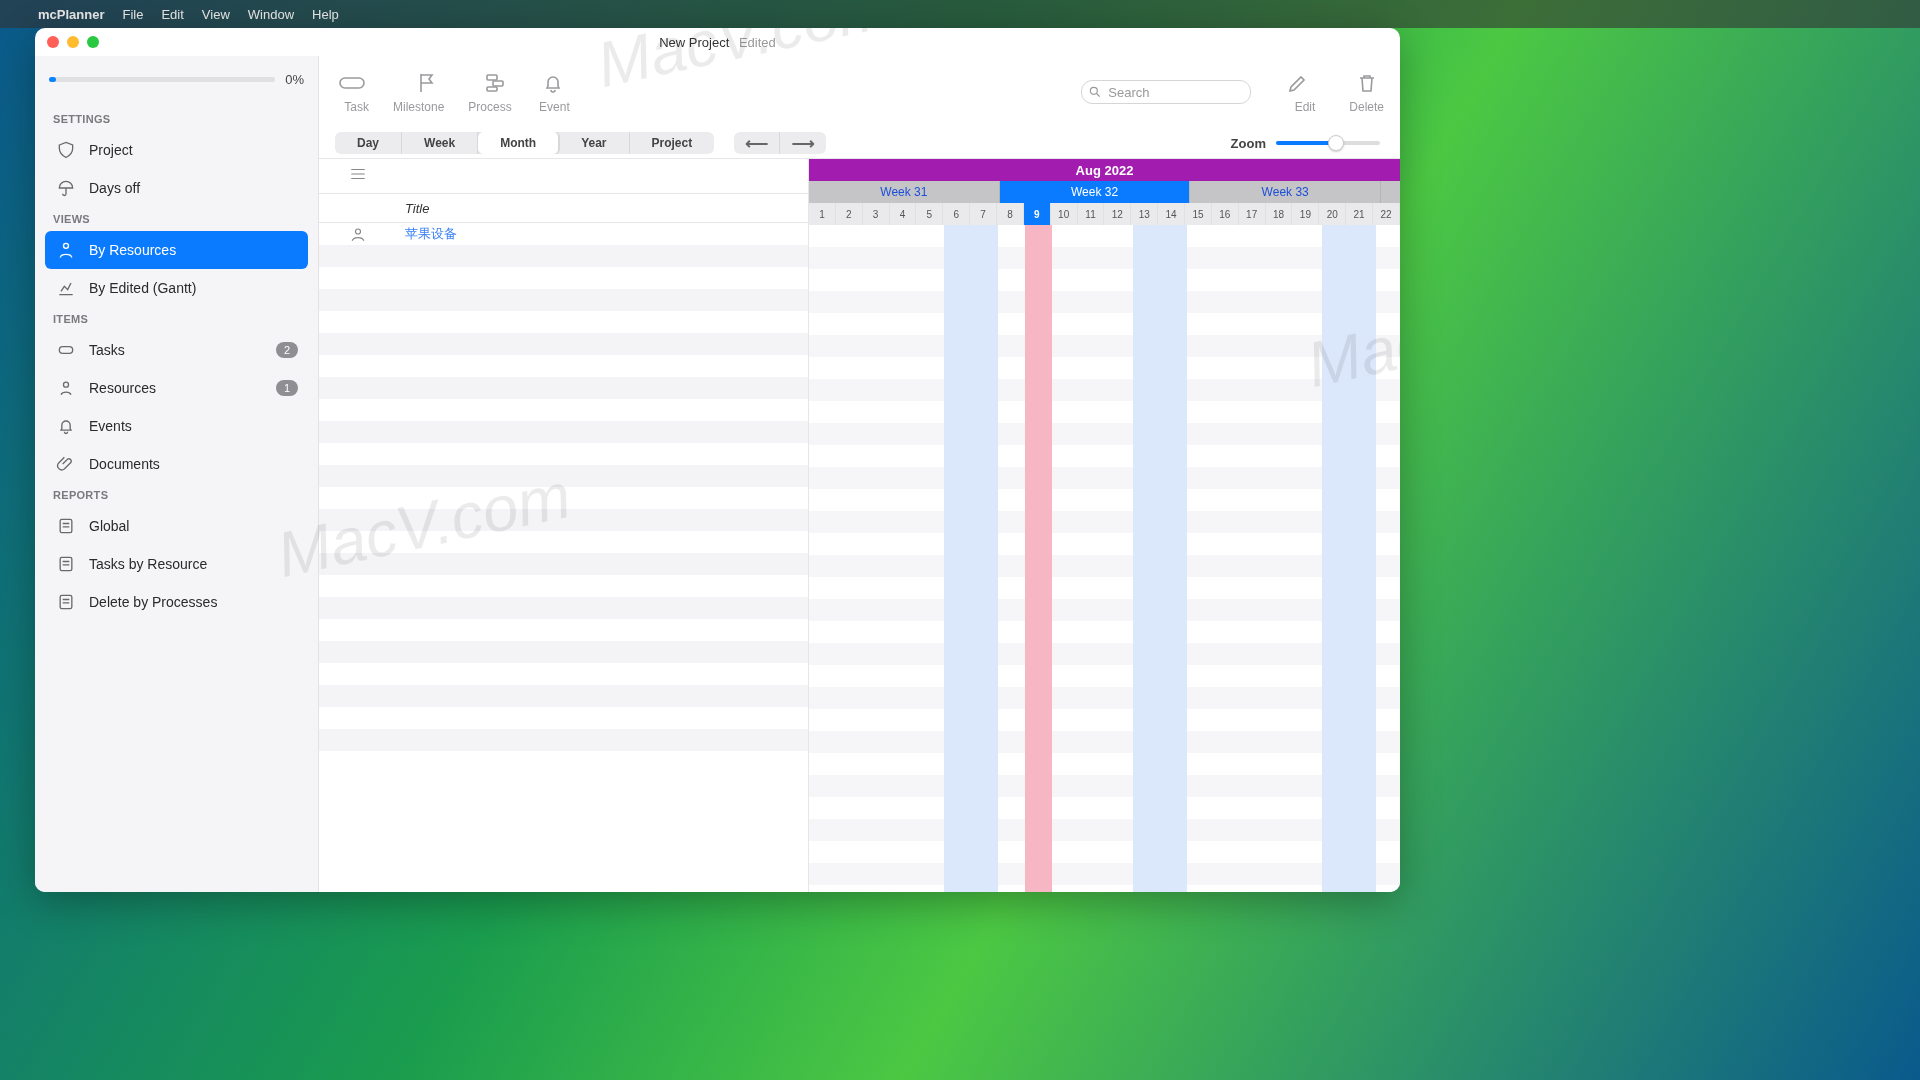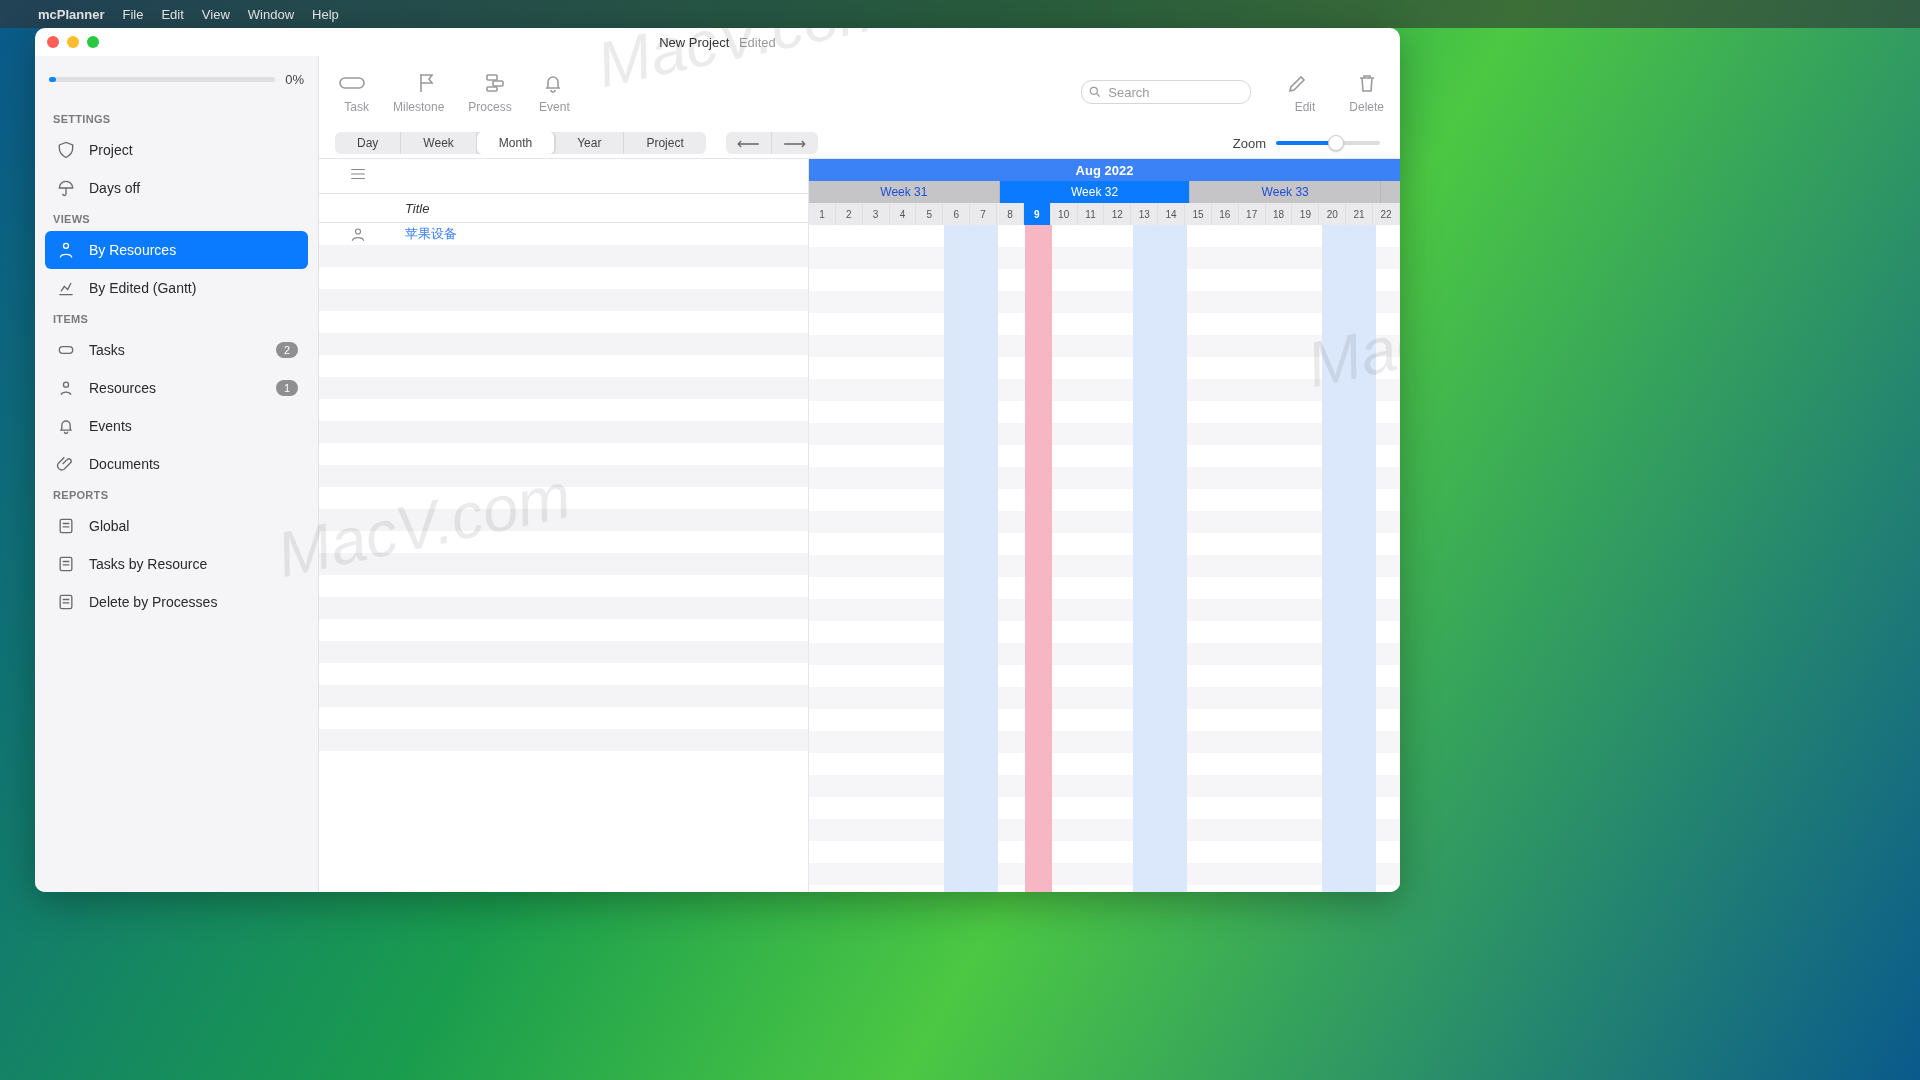--- a/index.html
+++ b/index.html
@@ -45,21 +45,21 @@
 .tool-group { display: flex; gap: 24px; }
 .tool-btn { display: flex; flex-direction: column; align-items: flex-end; gap: 4px; color: #9a9a9e; cursor: default; }
 .tool-btn .ticon { width: 34px; height: 26px; display: flex; align-items: center; justify-content: center; }
 .tool-btn .ticon svg { width: 30px; height: 24px; stroke: #9a9a9e; fill: none; stroke-width: 1.6; }
 .tool-btn .tlabel { font-size: 12px; color: #9a9a9e; }
 .toolbar .spacer { flex: 1; }
 .search-wrap { width: 170px; height: 24px; border: 1px solid #d6d6d8; border-radius: 11px; display: flex; align-items: center; padding: 0 6px; gap: 6px; color: #999; font-size: 13px; }
 .search-wrap .sglass { width: 14px; height: 14px; }
 .right-tools { display: flex; gap: 34px; margin-left: 20px; }
 
-.controls-row { height: 30px; display: flex; align-items: center; padding: 0 16px; gap: 20px; }
+.controls-row { height: 30px; display: flex; align-items: center; padding: 0 16px; gap: 20px; font-weight: bold; }
 .seg { display: flex; background: #ececee; border-radius: 6px; overflow: hidden; height: 22px; }
 .seg .seg-btn { padding: 0 22px; font-size: 12px; color: #444; display: flex; align-items: center; border-right: 1px solid #d8d8da; cursor: default; }
 .seg .seg-btn:last-child { border-right: none; }
 .seg .seg-btn.active { background: #fff; border-radius: 5px; box-shadow: 0 0 0 1px #d8d8da; }
 .nav-arrows { display: flex; background: #ececee; border-radius: 6px; height: 22px; }
 .nav-arrows .arr { width: 46px; display: flex; align-items: center; justify-content: center; color: #666; border-right: 1px solid #d8d8da; cursor: default; }
 .nav-arrows .arr:last-child { border-right: none; }
 .zoom-wrap { display: flex; align-items: center; gap: 10px; font-size: 13px; color: #444; margin-left: auto; padding-right: 4px; }
 .zoom-track { width: 104px; height: 4px; background: #ddd; border-radius: 2px; position: relative; }
 .zoom-fill { position: absolute; left: 0; top: 0; bottom: 0; width: 58%; background: #0a7aff; border-radius: 2px; }
@@ -73,21 +73,21 @@
 .list-header .col0 { width: 78px; }
 .list-header .col1 { flex: 1; padding-left: 8px; font-style: italic; }
 .list-rows { flex: 1; overflow: hidden; }
 .list-row { height: 22px; display: flex; align-items: center; font-size: 13px; color: #3b82f6; }
 .list-row.alt { background: #f4f4f6; }
 .list-row .col0 { width: 78px; display: flex; align-items: center; justify-content: center; }
 .list-row .col0 svg { width: 20px; height: 16px; stroke: #888; fill: none; stroke-width: 1.4; }
 .list-row .col1 { flex: 1; padding-left: 8px; }
 
 .timeline { flex: 1; display: flex; flex-direction: column; min-width: 0; }
-.tl-month { height: 22px; background: #3b82f6; color: #fff; font-size: 13px; font-weight: 600; display: flex; align-items: center; justify-content: center; }
+.tl-month { height: 22px; background: #a21caf; color: #fff; font-size: 13px; font-weight: 600; display: flex; align-items: center; justify-content: center; }
 .tl-weeks { height: 22px; display: flex; background: #c5c5c8; }
 .tl-weeks .wk { flex: 1; border-right: 1px solid #b5b5b8; display: flex; align-items: center; justify-content: center; font-size: 12px; color: #1d4ed8; }
 .tl-weeks .wk:last-child { flex: 0.1; border-right: none; }
 .tl-weeks .wk.active { background: #0a7aff; color: #fff; }
 .tl-days { height: 22px; display: flex; background: #eaeaec; }
 .tl-days .dy { width: 27px; font-size: 10px; color: #555; display: flex; align-items: center; justify-content: center; border-right: 1px solid #e0e0e2; }
 .tl-days .dy.today { background: #0a7aff; color: #fff; font-weight: 700; }
 .tl-grid { flex: 1; position: relative; }
 .tl-grid .stripes { position: absolute; inset: 0; background: repeating-linear-gradient( to bottom, #fff 0, #fff 22px, #f6f6f8 22px, #f6f6f8 44px ); }
 .tl-grid .weekend { position: absolute; top: 0; bottom: 0; background: #dbe8fb; }

